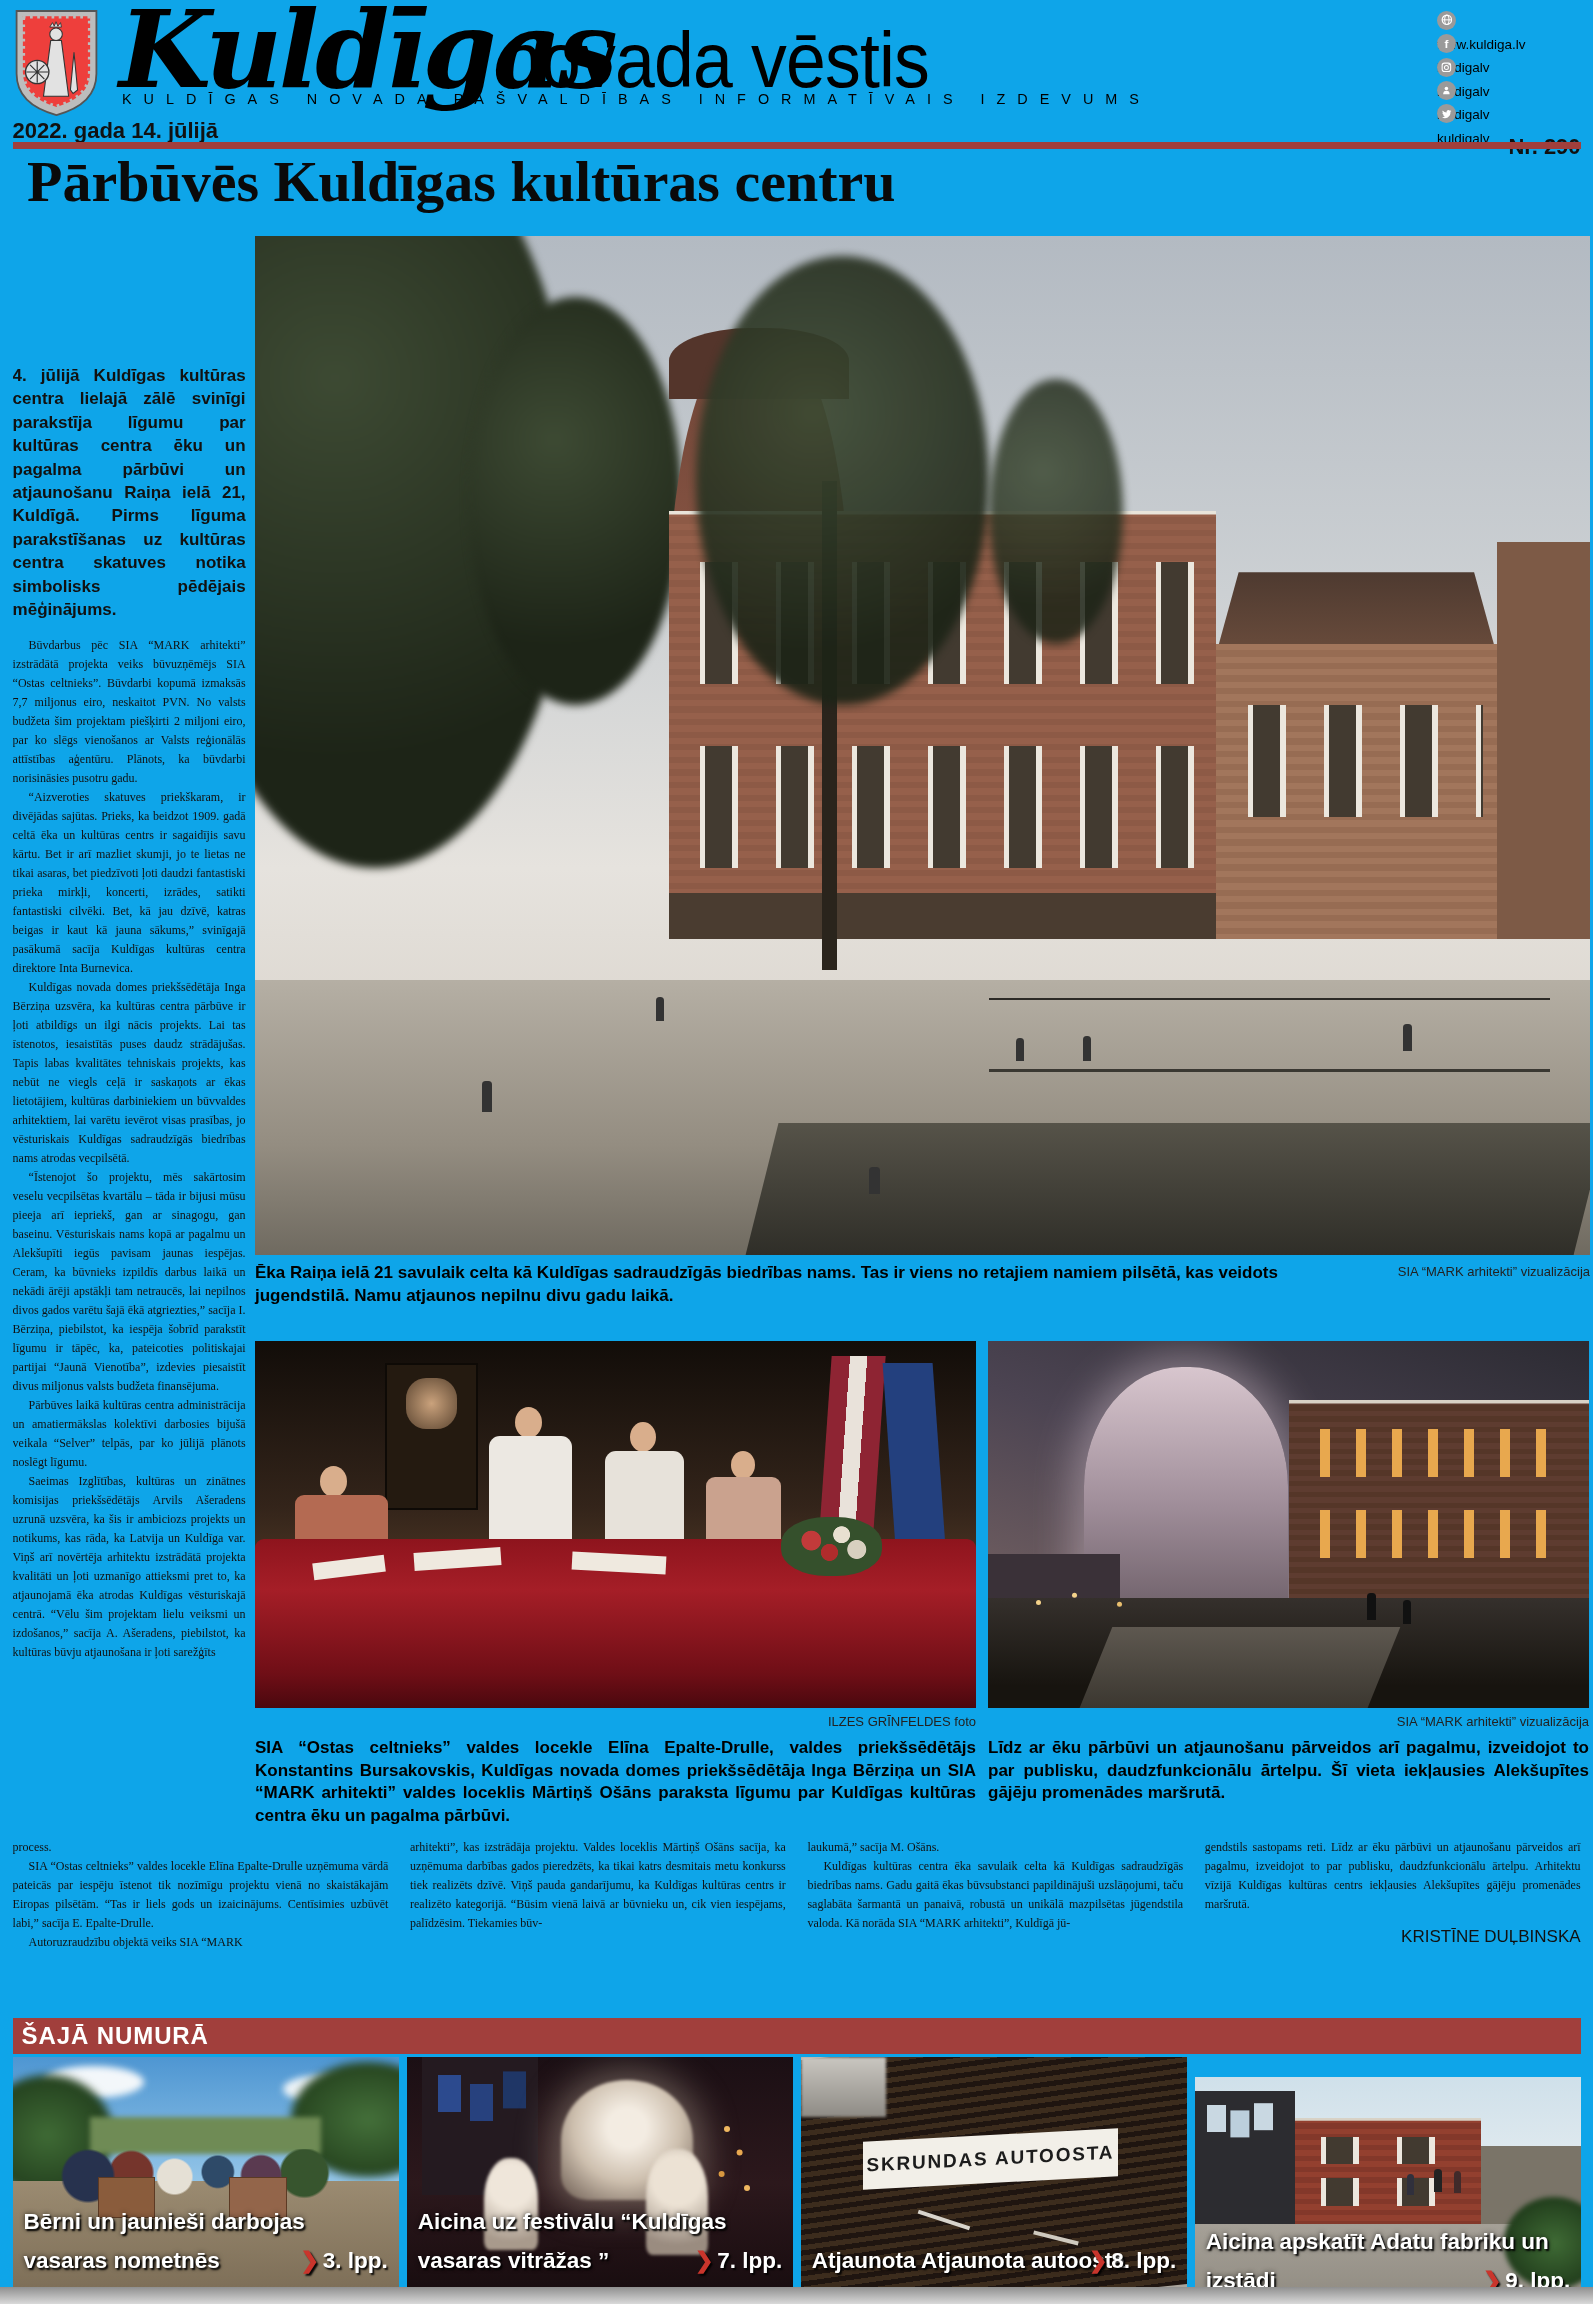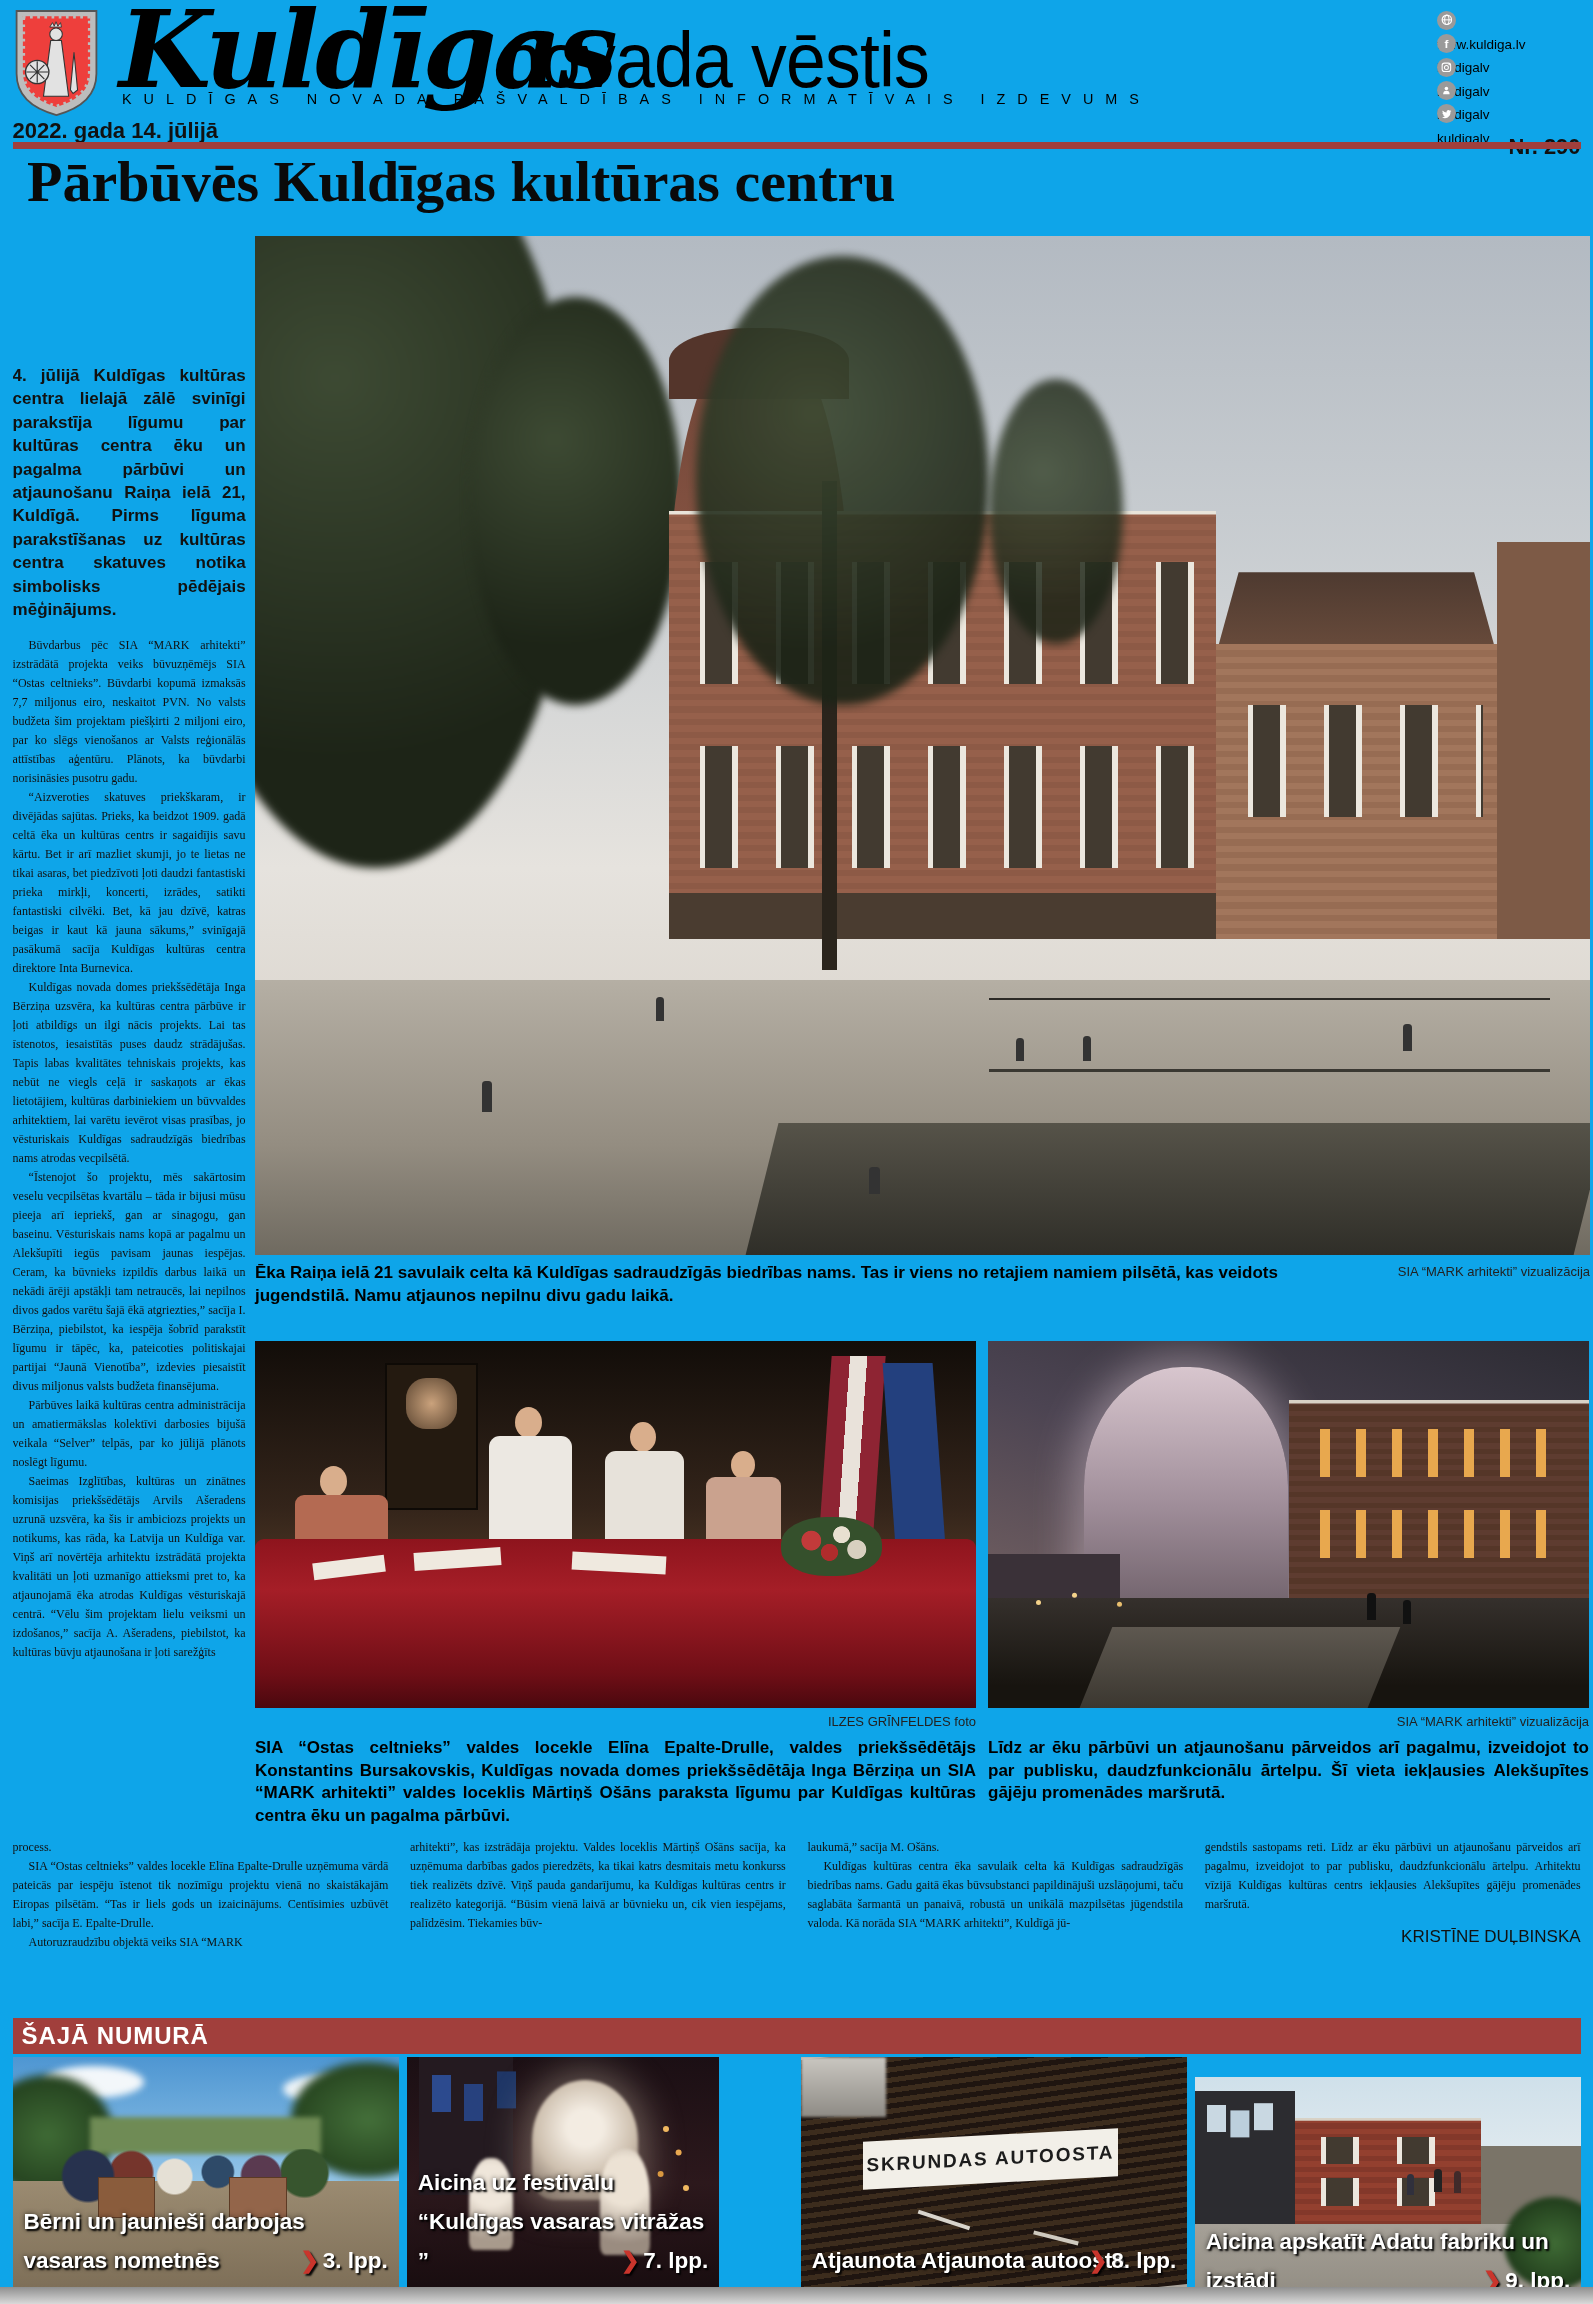--- a/index.html
+++ b/index.html
@@ -83,21 +83,21 @@
     font-family:"Liberation Sans", sans-serif; font-weight:normal; font-size:17px;
   }
   
   .banner {
     position:absolute; left:12.6px; top:2018px; width:1568px; height:36px; background:#a13f3c;
     color:#fff; font-family:"Liberation Sans", sans-serif; font-weight:bold;
     font-size:24px; line-height:36px; padding-left:9px; letter-spacing:0.9px;
   }
   .thumb { position:absolute; top:2057px; height:230px; overflow:hidden; background:#444; }
   .t1 { left:12.6px;   width:386px; }
-  .t2 { left:407px;  width:312px; }
+  .t2 { left:407px;  width:386px; }
   .t3 { left:801px;  width:386px; }
   .t4 { left:1195px; width:386px;margin-top:20px; }
   .thumb-cap {
     position:absolute; left:10.8px; right:10.8px; bottom:7.2px;
     font-family:"Liberation Sans", sans-serif; font-weight:bold;
     font-size:22.5px; line-height:39px; color:#fff;
     text-shadow:1.8px 1.8px 1.8px rgba(0,0,0,.95), 0 0 5.4px rgba(0,0,0,.7);
   }
   .thumb-title { padding-right:5.4px; }
   .pageref {

